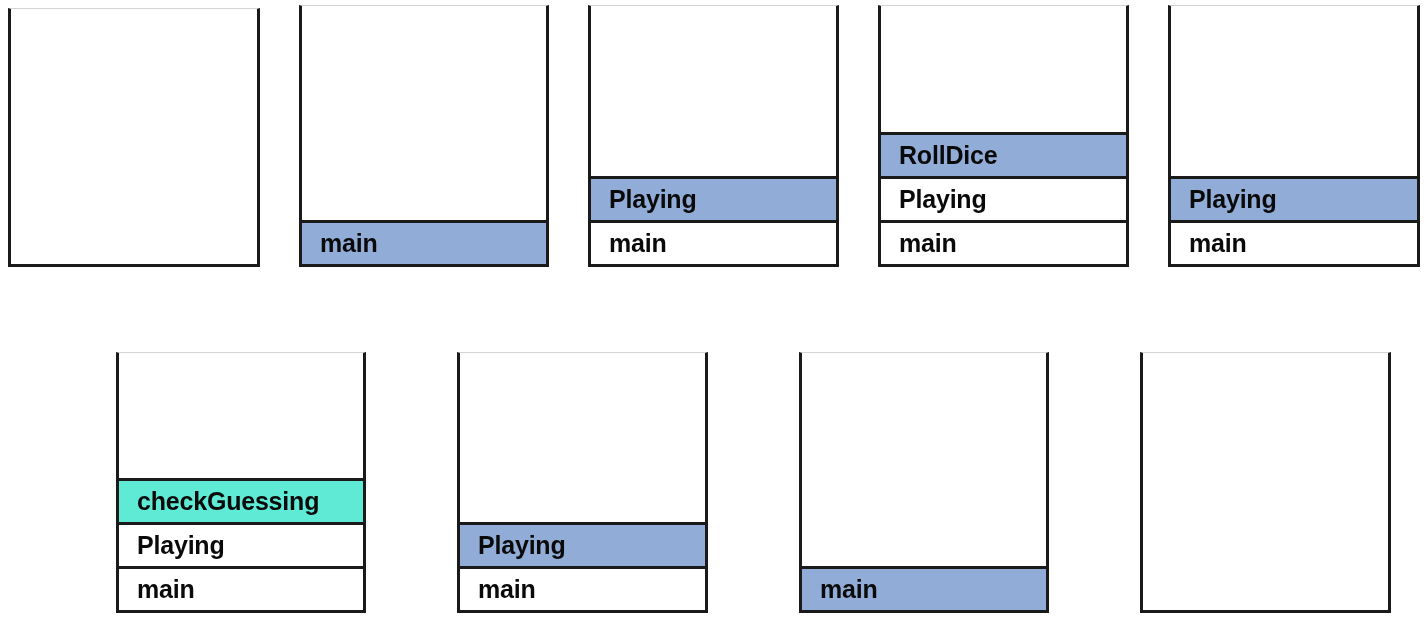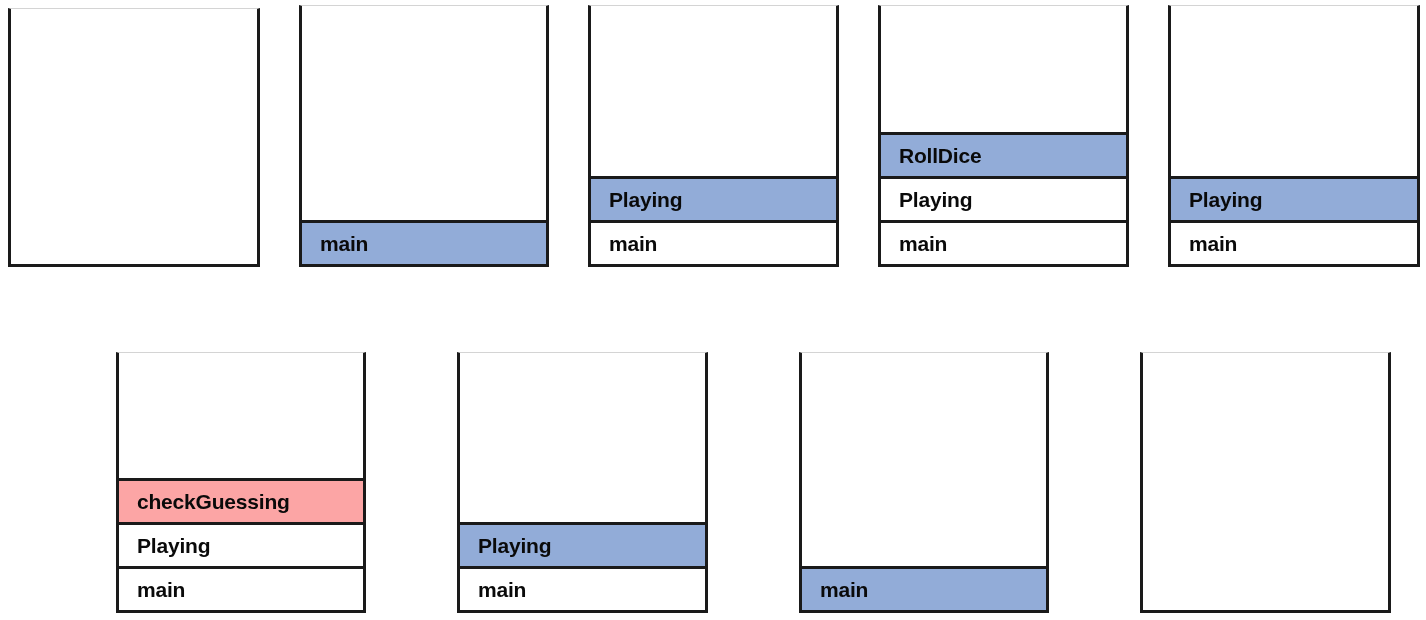--- a/index.html
+++ b/index.html
@@ -54,21 +54,21 @@
     display: flex;
     align-items: center;
     padding-left: 18px;
     overflow: hidden;
   }
   .frame.highlight {
     background: #92ACD8;
   }
   .frame-label {
     font-family: "Liberation Sans", sans-serif;
-    font-size: 21px;
+    font-size: 25px;
     font-weight: bold;
     color: #0a0a0a;
     line-height: 1;
     letter-spacing: -0.2px;
     white-space: nowrap;
   }
 </style>
 </head>
 <body>
 
@@ -107,21 +107,21 @@
       <div class="stack-space"></div>
       <div class="frame highlight" style="background: rgb(146, 172, 216);">
         <span class="frame-label">Playing</span>
       </div>
       <div class="frame">
         <span class="frame-label">main</span>
       </div>
     </div>
     <div class="stack" style="left: 116px; top: 352px; width: 250px; height: 261px;">
       <div class="stack-space"></div>
-      <div class="frame highlight" style="background: #fca5a5;">
+      <div class="frame highlight" style="background: #5eead4;">
         <span class="frame-label">checkGuessing</span>
       </div>
       <div class="frame">
         <span class="frame-label">Playing</span>
       </div>
       <div class="frame">
         <span class="frame-label">main</span>
       </div>
     </div>
     <div class="stack" style="left: 457px; top: 352px; width: 251px; height: 261px;">

